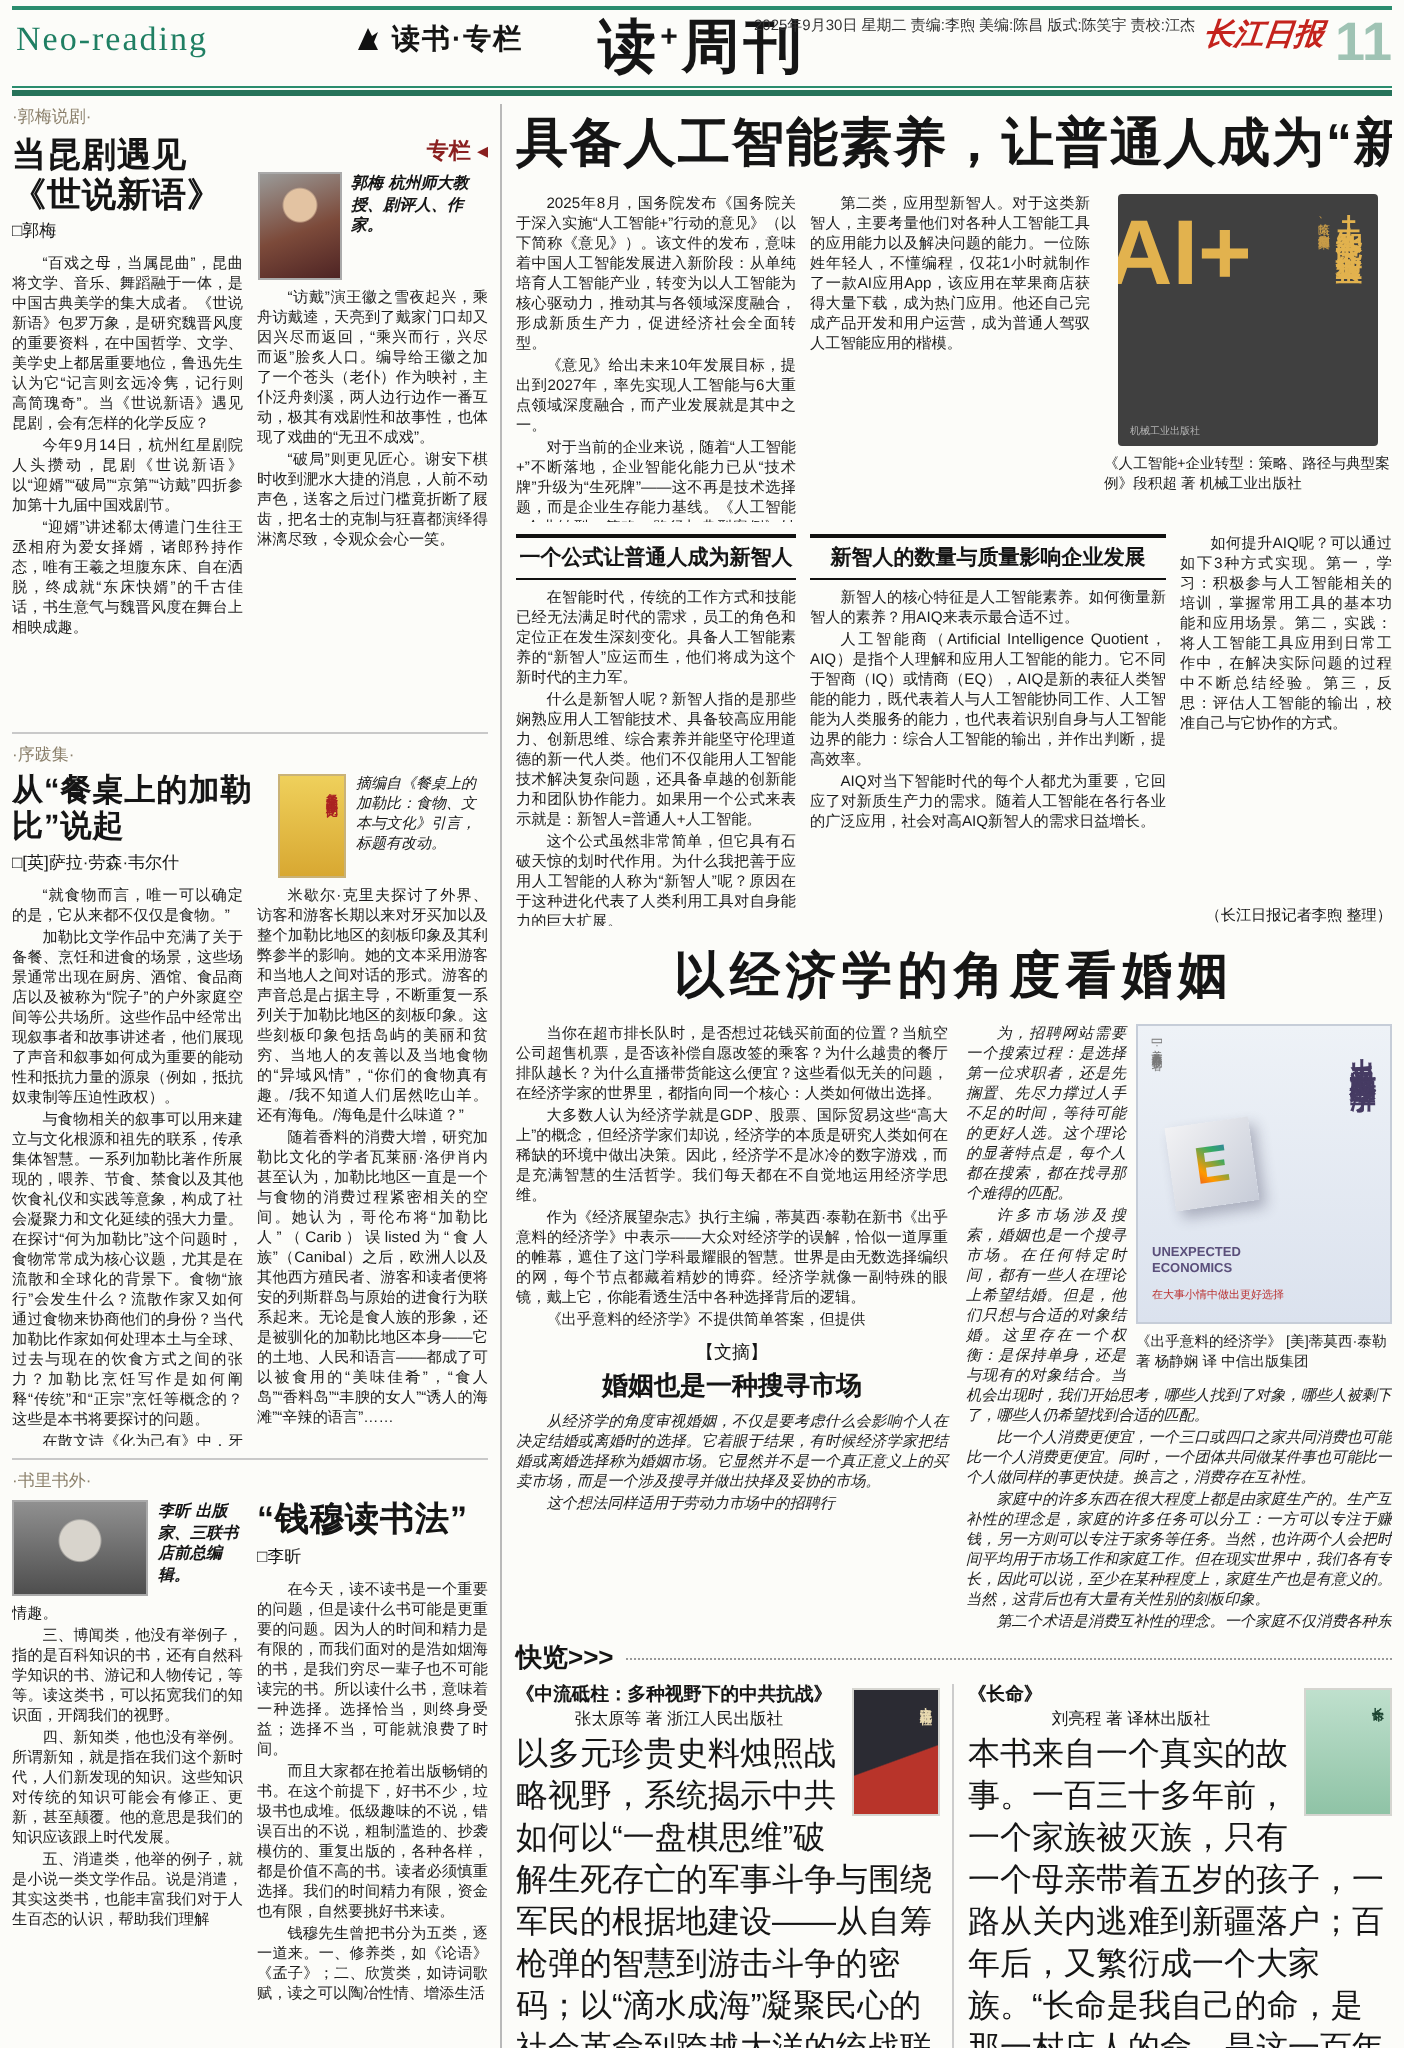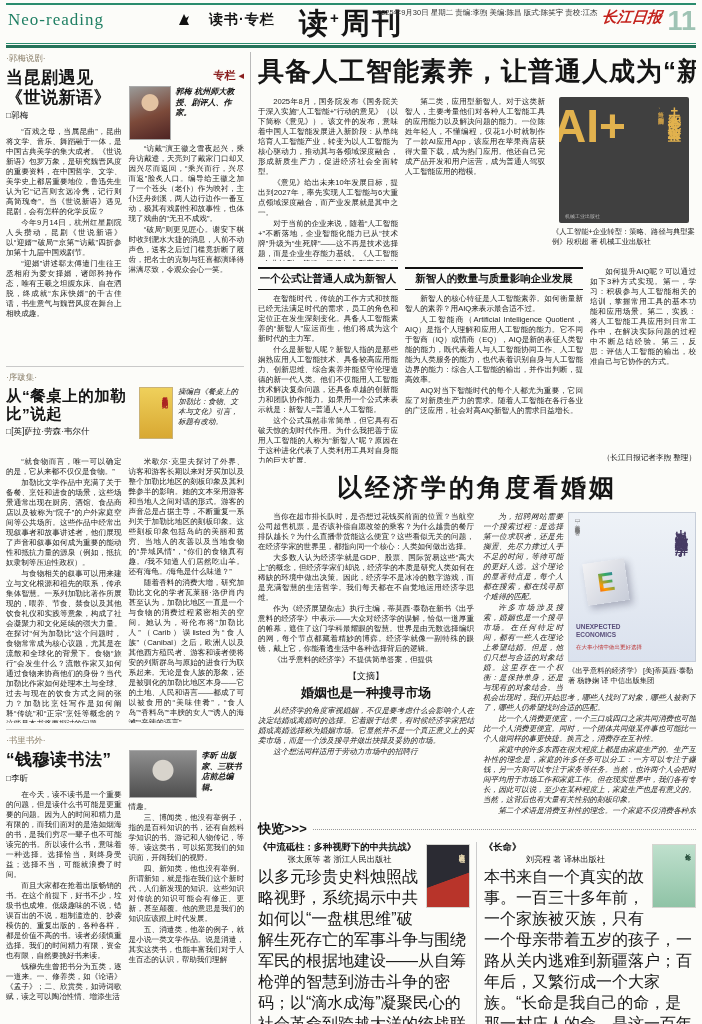--- a/index.html
+++ b/index.html
@@ -3,21 +3,21 @@
 <meta charset="utf-8">
 <style>
   html,body{margin:0;padding:0;background:#e9e9e4;}
   .page{width:702px;height:1024px;position:relative;margin:0 auto;background:#fcfcf9;
         font-family:"Liberation Sans","DejaVu Sans",sans-serif;color:#151515;overflow:hidden;}
   
   .topline{position:absolute;top:3px;left:6px;right:6px;height:2px;background:#2a8c6e;}
   .hdr{position:relative;height:34px;padding:7px 8px 0;}
   .neo{position:absolute;left:8px;top:10px;color:#1f7f63;font-size:17px;letter-spacing:1px;
        font-family:"Liberation Serif",serif;}
-  .hdr-mid{position:absolute;left:176px;top:11px;display:flex;align-items:center;gap:17px;}
+  .hdr-mid{position:absolute;left:176px;top:11px;display:flex;align-items:center;gap:4px;}
   .logo-ico{width:16px;height:16px;display:inline-block;}
   .sec-name{font-size:14px;font-weight:bold;letter-spacing:1px;}
   .masthead{position:absolute;left:50%;top:4px;transform:translateX(-50%);
             font-size:29px;font-weight:900;letter-spacing:2px;white-space:nowrap;}
   .mast-plus{font-size:15px;vertical-align:10px;font-weight:900;}
   .hdr-right{position:absolute;right:6px;top:8px;display:flex;align-items:flex-start;gap:5px;}
   .dateline{font-size:7.5px;color:#333;white-space:nowrap;}
   .paper{color:#c4231d;font-size:15px;font-weight:bold;font-style:italic;
          font-family:"Liberation Serif",serif;transform:skewX(-6deg);white-space:nowrap;}
   .pageno{font-size:27px;font-weight:bold;color:#9fc3b4;line-height:1;}
@@ -172,53 +172,53 @@
         <div class="headrow">
           <div style="width:128px;flex:none">
             <div class="ltitle" style="font-size:15.5px">从“餐桌上的加勒比”说起</div>
             <div class="lauthor">□[英]萨拉·劳森·韦尔什</div>
           </div>
           <div class="cov-carib">
               <span>餐桌上的加勒比</span>
             </div>
           <div class="note kai">摘编自《餐桌上的加勒比：食物、文本与文化》引言，标题有改动。</div>
         </div>
-        <div class="twocol" style="margin-top:14px">
+        <div class="twocol" style="margin-top:0">
           <div class="c">
             <p class="b">“就食物而言，唯一可以确定的是，它从来都不仅仅是食物。”</p>
             <p class="b">加勒比文学作品中充满了关于备餐、烹饪和进食的场景，这些场景通常出现在厨房、酒馆、食品商店以及被称为“院子”的户外家庭空间等公共场所。这些作品中经常出现叙事者和故事讲述者，他们展现了声音和叙事如何成为重要的能动性和抵抗力量的源泉（例如，抵抗奴隶制等压迫性政权）。</p>
             <p class="b">与食物相关的叙事可以用来建立与文化根源和祖先的联系，传承集体智慧。一系列加勒比著作所展现的，喂养、节食、禁食以及其他饮食礼仪和实践等意象，构成了社会凝聚力和文化延续的强大力量。在探讨“何为加勒比”这个问题时，食物常常成为核心议题，尤其是在流散和全球化的背景下。食物“旅行”会发生什么？流散作家又如何通过食物来协商他们的身份？当代加勒比作家如何处理本土与全球、过去与现在的饮食方式之间的张力？加勒比烹饪写作是如何阐释“传统”和“正宗”烹饪等概念的？这些是本书将要探讨的问题。</p>
             <p class="b">在散文诗《化为己有》中，牙买加作家</p>
           </div>
           <div class="c">
             <p class="b">米歇尔·克里夫探讨了外界、访客和游客长期以来对牙买加以及整个加勒比地区的刻板印象及其利弊参半的影响。她的文本采用游客和当地人之间对话的形式。游客的声音总是占据主导，不断重复一系列关于加勒比地区的刻板印象。这些刻板印象包括岛屿的美丽和贫穷、当地人的友善以及当地食物的“异域风情”，“你们的食物真有趣。/我不知道人们居然吃山羊。还有海龟。/海龟是什么味道？”</p>
             <p class="b">随着香料的消费大增，研究加勒比文化的学者瓦莱丽·洛伊肖内甚至认为，加勒比地区一直是一个与食物的消费过程紧密相关的空间。她认为，哥伦布将“加勒比人”（Carib）误listed为“食人族”（Canibal）之后，欧洲人以及其他西方殖民者、游客和读者便将安的列斯群岛与原始的进食行为联系起来。无论是食人族的形象，还是被驯化的加勒比地区本身——它的土地、人民和语言——都成了可以被食用的“美味佳肴”，“食人岛”“香料岛”“丰腴的女人”“诱人的海滩”“辛辣的语言”……</p>
           </div>
         </div>
       </div>
 
       <div class="lsec s2" style="height:292px">
         <div class="slabel">·书里书外·</div>
         <div class="twocol">
+          <div class="c">
+            <div class="headrow" style="margin-bottom:4px">
+              <div class="photo ph-li"></div>
+              <div class="bio kai">李昕 出版家、三联书店前总编辑。</div>
+            </div>
+            <p class="b" style="text-indent:0">情趣。</p>
+            <p class="b">三、博闻类，他没有举例子，指的是百科知识的书，还有自然科学知识的书、游记和人物传记，等等。读这类书，可以拓宽我们的知识面，开阔我们的视野。</p>
+            <p class="b">四、新知类，他也没有举例。所谓新知，就是指在我们这个新时代，人们新发现的知识。这些知识对传统的知识可能会有修正、更新，甚至颠覆。他的意思是我们的知识应该跟上时代发展。</p>
+            <p class="b">五、消遣类，他举的例子，就是小说一类文学作品。说是消遣，其实这类书，也能丰富我们对于人生百态的认识，帮助我们理解</p>
+          </div>
           <div class="c">
             <div class="ltitle">“钱穆读书法”</div>
             <div class="lauthor">□李昕</div>
             <p class="b">在今天，读不读书是一个重要的问题，但是读什么书可能是更重要的问题。因为人的时间和精力是有限的，而我们面对的是浩如烟海的书，是我们穷尽一辈子也不可能读完的书。所以读什么书，意味着一种选择。选择恰当，则终身受益；选择不当，可能就浪费了时间。</p>
             <p class="b">而且大家都在抢着出版畅销的书。在这个前提下，好书不少，垃圾书也成堆。低级趣味的不说，错误百出的不说，粗制滥造的、抄袭模仿的、重复出版的，各种各样，都是价值不高的书。读者必须慎重选择。我们的时间精力有限，资金也有限，自然要挑好书来读。</p>
             <p class="b">钱穆先生曾把书分为五类，逐一道来。一、修养类，如《论语》《孟子》；二、欣赏类，如诗词歌赋，读之可以陶冶性情、增添生活</p>
-          </div>
-          <div class="c">
-            <div class="headrow" style="margin-bottom:4px">
-              <div class="photo ph-li"></div>
-              <div class="bio kai">李昕 出版家、三联书店前总编辑。</div>
-            </div>
-            <p class="b" style="text-indent:0">情趣。</p>
-            <p class="b">三、博闻类，他没有举例子，指的是百科知识的书，还有自然科学知识的书、游记和人物传记，等等。读这类书，可以拓宽我们的知识面，开阔我们的视野。</p>
-            <p class="b">四、新知类，他也没有举例。所谓新知，就是指在我们这个新时代，人们新发现的知识。这些知识对传统的知识可能会有修正、更新，甚至颠覆。他的意思是我们的知识应该跟上时代发展。</p>
-            <p class="b">五、消遣类，他举的例子，就是小说一类文学作品。说是消遣，其实这类书，也能丰富我们对于人生百态的认识，帮助我们理解</p>
           </div>
         </div>
       </div>
     </div>
 
     <div class="rightcol">
 
       <div>
         <div class="ai-headline">具备人工智能素养，让普通人成为“新智人”</div>
         <div class="ai-row r1">

